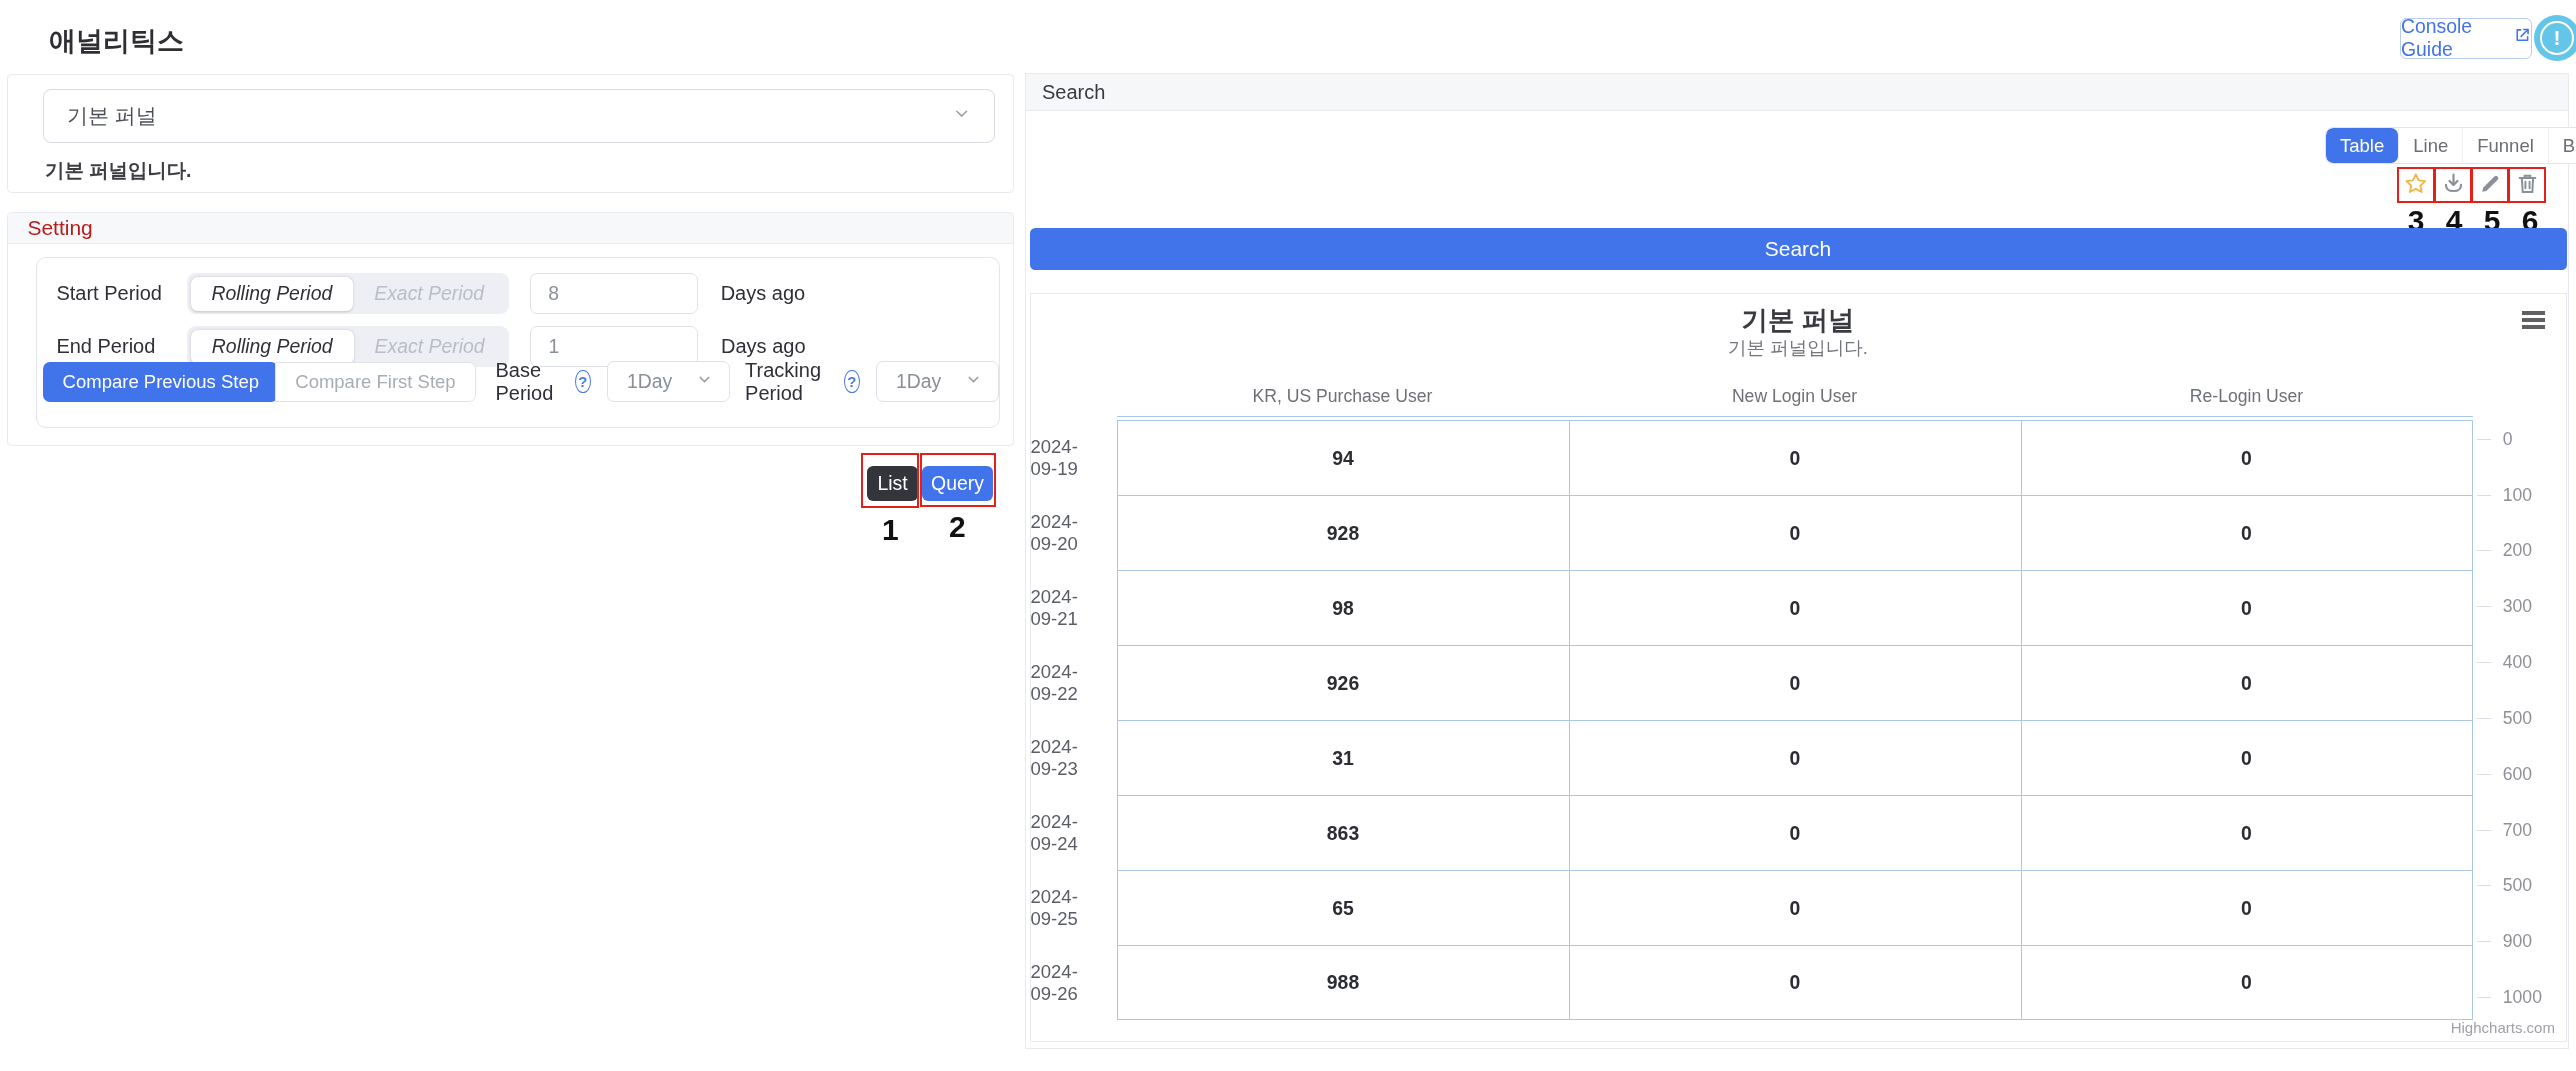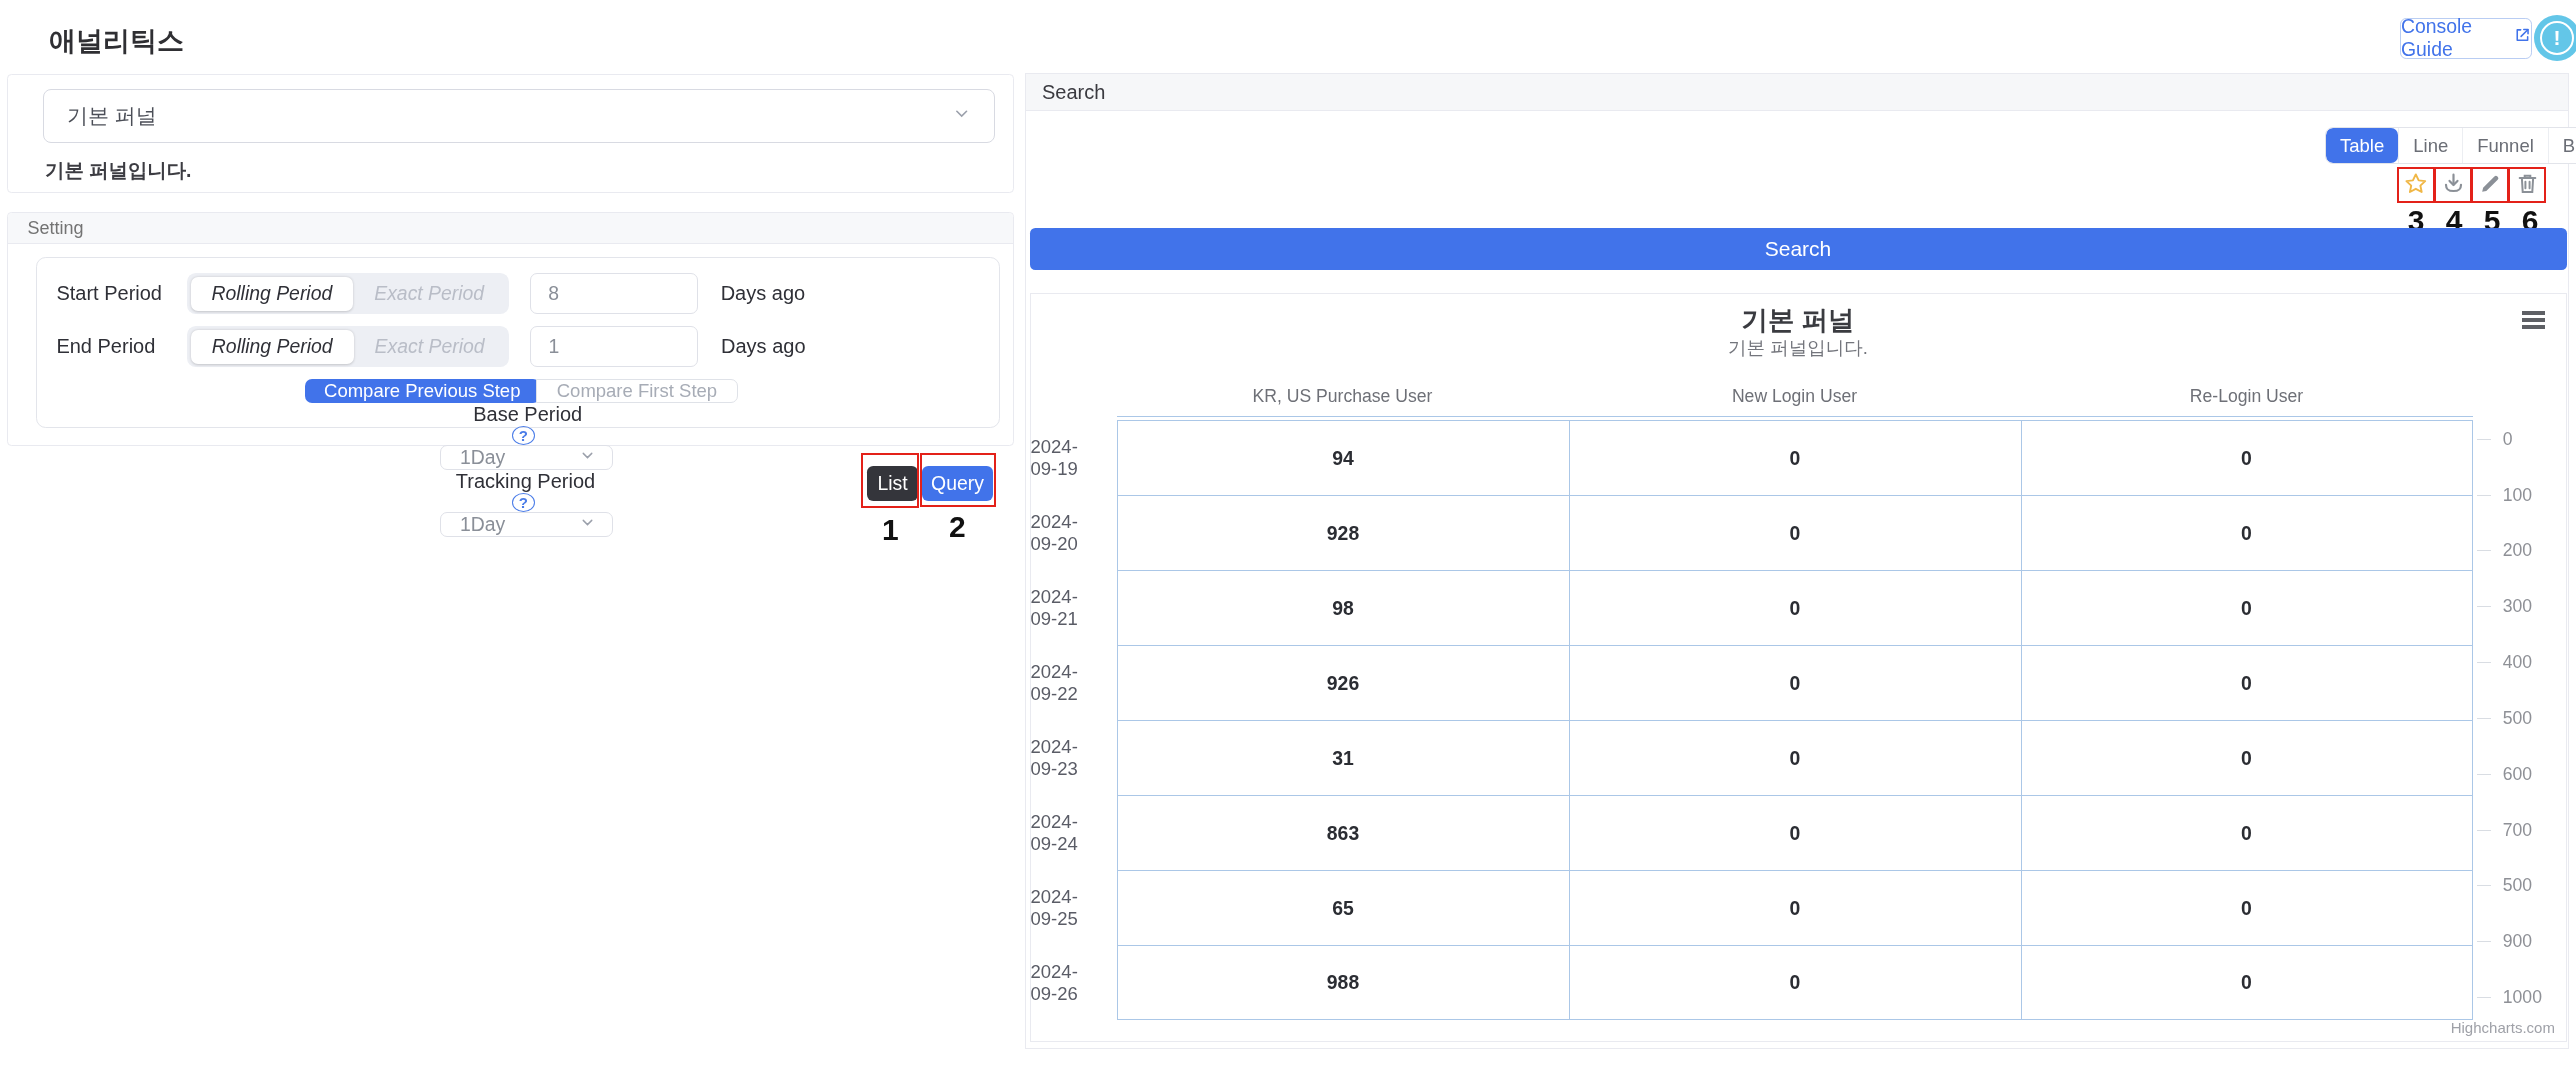--- a/index.html
+++ b/index.html
@@ -33,21 +33,21 @@
 
   
   .card{position:absolute;background:#fff;border:0.9px solid var(--card-border);border-radius:4.4px;}
   #funnel-card{left:7px;top:74px;width:1007px;height:119px;}
   .dropdown{position:absolute;left:35px;top:14px;width:952px;height:54px;border:0.9px solid #d8dae2;border-radius:8px;
     display:flex;align-items:center;justify-content:space-between;padding:0 23px;font-size:21px;color:#4b4e57;background:#fff;cursor:pointer;}
   .funnel-desc{position:absolute;left:37px;top:82px;font-size:19.4px;font-weight:600;color:#3c3c42;}
 
   #setting-card{left:7px;top:212px;width:1007px;height:234px;border-radius:4.4px;}
   .setting-head{height:31px;background:#f7f8fa;border-bottom:0.9px solid var(--card-border);display:flex;align-items:center;
-    padding-left:19.4px;font-size:18px;color:#737373;border-radius:4.4px 4.4px 0 0;}
+    padding-left:19.4px;font-size:21px;color:#b91c1c;border-radius:4.4px 4.4px 0 0;}
   .setting-inner{position:absolute;left:28px;top:44px;width:964px;height:171px;border:0.9px solid #e3e5eb;border-radius:9.7px;}
   .srow{position:absolute;left:0;width:100%;height:41px;display:flex;align-items:center;}
   .srow .lbl{font-size:20px;color:#2f3037;font-weight:500;}
   .seg{display:flex;background:#edeff4;border-radius:8.8px;padding:3.5px;height:41px;align-items:stretch;}
   .seg .opt{display:flex;align-items:center;justify-content:center;padding:0 21px;font-size:19.4px;color:var(--muted);border-radius:7px;cursor:pointer;white-space:nowrap;font-style:italic;}
   .seg .opt.sel{background:#fff;color:#2f3037;box-shadow:0 0.9px 2.6px rgba(0,0,0,.18);}
   .num-input{height:41px;border:0.9px solid #dfe1e8;border-radius:7px;background:#fff;font-size:19.4px;color:#8a8f98;
     padding:0 17.6px;display:flex;align-items:center;}
   .suffix{font-size:20px;color:#2f3037;}
   .cmp{display:flex;height:40px;}
@@ -158,21 +158,21 @@
       <div class="srow" style="top:68px;">
         <span class="lbl" style="margin-left:19.4px;">End Period</span>
         <div class="seg" style="margin-left:32px;">
           <div class="opt sel">Rolling Period</div>
           <div class="opt">Exact Period</div>
         </div>
         <div class="num-input" style="margin-left:21px;width:168px;">1</div>
         <span class="suffix" style="margin-left:23px;">Days ago</span>
       </div>
 
-      <div class="srow" style="top:121px;flex-direction:column;">
+      <div class="srow" style="top:103px;">
         <div class="cmp" style="margin-left:6.2px;">
           <div class="opt sel">Compare Previous Step</div>
           <div class="opt unsel">Compare First Step</div>
         </div>
         <span class="lbl" style="margin-left:19.4px;">Base Period</span>
         <span class="help" style="margin-left:10.6px;">?</span>
         <div class="select" style="margin-left:16px;width:173px;">
           <span>1Day</span>
           <span>
             <svg width="17" height="17" viewBox="0 0 24 24" fill="none" stroke="#9ba0ab" stroke-width="2" stroke-linecap="round">

